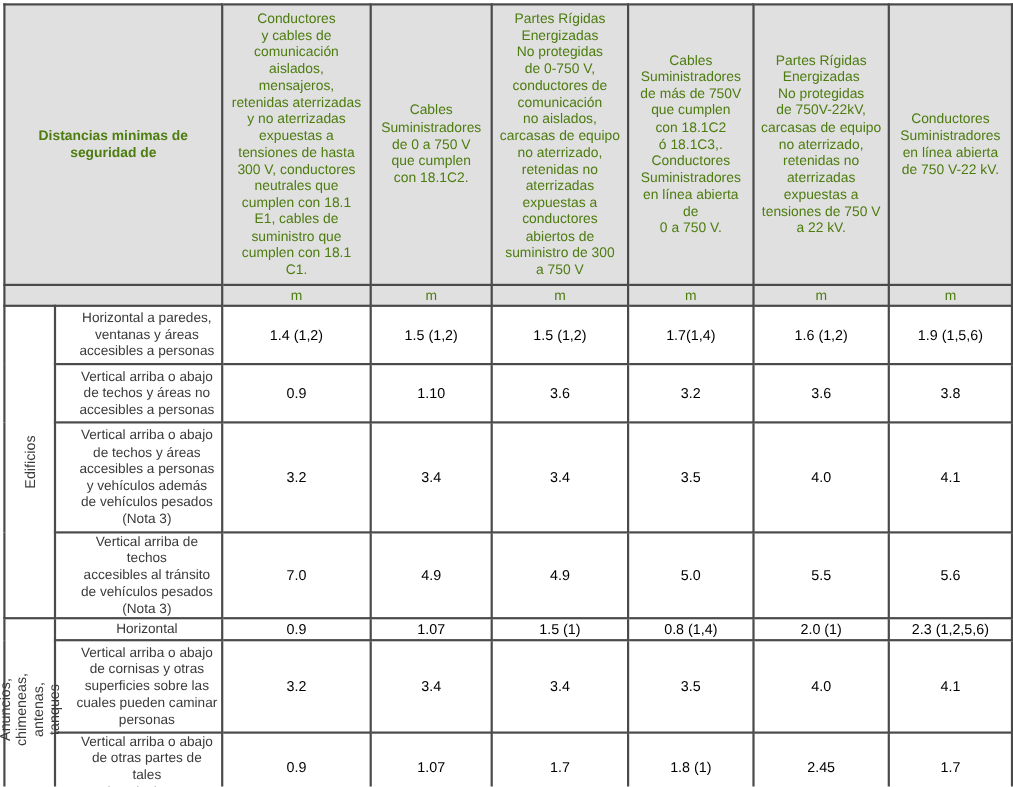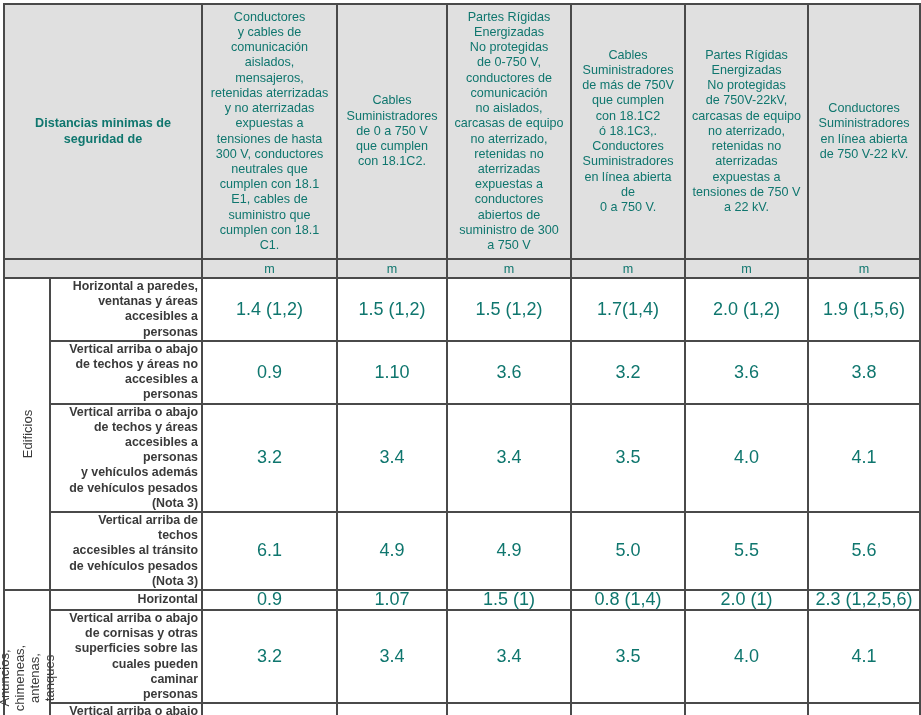--- a/index.html
+++ b/index.html
@@ -14,25 +14,25 @@
     }
     td, th {
       border: 2px solid #4a4a4a;
       padding: 0 3px;
       text-align: center;
       vertical-align: middle;
       font-weight: normal;
       font-size: 12.6px;
       line-height: 15.2px;
     }
-    thead th { background: #e0e0e0; color: #0f766e; }
+    thead th { background: #e0e0e0; color: #4d7c0f; }
     th.corner { font-weight: bold; font-size: 12.6px; }
     tr.units th { height: 17px; line-height: 16px; }
-    td.desc { text-align: right; padding-left: 18px; color: #3a3a3a; font-size: 12.4px; font-weight: bold; }
-    td.val { color: #0f766e; font-size: 18px; }
+    td.desc { text-align: center; padding-left: 18px; color: #3a3a3a; font-size: 12.4px; }
+    td.val { color: #000000; font-size: 13px; }
     td.group { padding: 0; position: relative; }
     .vtext {
       position: absolute; left: 50%; top: 50%;
       transform: translate(-50%, -50%) rotate(-90deg);
       white-space: nowrap; text-align: center;
       font-size: 13px; line-height: 15px; color: #3a3a3a;
     }
     .hdr-wrap { white-space: pre-line; }
   </style>
 </head>
@@ -133,21 +133,21 @@
       <td rowspan="4" class="group">
         <div class="vtext hdr-wrap">Edificios</div>
       </td>
       <td class="desc hdr-wrap">Horizontal a paredes,
 ventanas y áreas
 accesibles a personas</td>
       <td class="val">1.4 (1,2)</td>
       <td class="val">1.5 (1,2)</td>
       <td class="val">1.5 (1,2)</td>
       <td class="val">1.7(1,4)</td>
-      <td class="val">2.0 (1,2)</td>
+      <td class="val">1.6 (1,2)</td>
       <td class="val">1.9 (1,5,6)</td>
     </tr>
     <tr style="height:53px">
       <td class="desc hdr-wrap">Vertical arriba o abajo
 de techos y áreas no
 accesibles a personas</td>
       <td class="val">0.9</td>
       <td class="val">1.10</td>
       <td class="val">3.6</td>
       <td class="val">3.2</td>
@@ -166,21 +166,21 @@
       <td class="val">3.4</td>
       <td class="val">3.5</td>
       <td class="val">4.0</td>
       <td class="val">4.1</td>
     </tr>
     <tr style="height:68px">
       <td class="desc hdr-wrap">Vertical arriba de techos
 accesibles al tránsito
 de vehículos pesados
 (Nota 3)</td>
-      <td class="val">6.1</td>
+      <td class="val">7.0</td>
       <td class="val">4.9</td>
       <td class="val">4.9</td>
       <td class="val">5.0</td>
       <td class="val">5.5</td>
       <td class="val">5.6</td>
     </tr>
 
     <tr style="height:20px">
       <td rowspan="3" class="group">
         <div class="vtext hdr-wrap">Anuncios, chimeneas,

